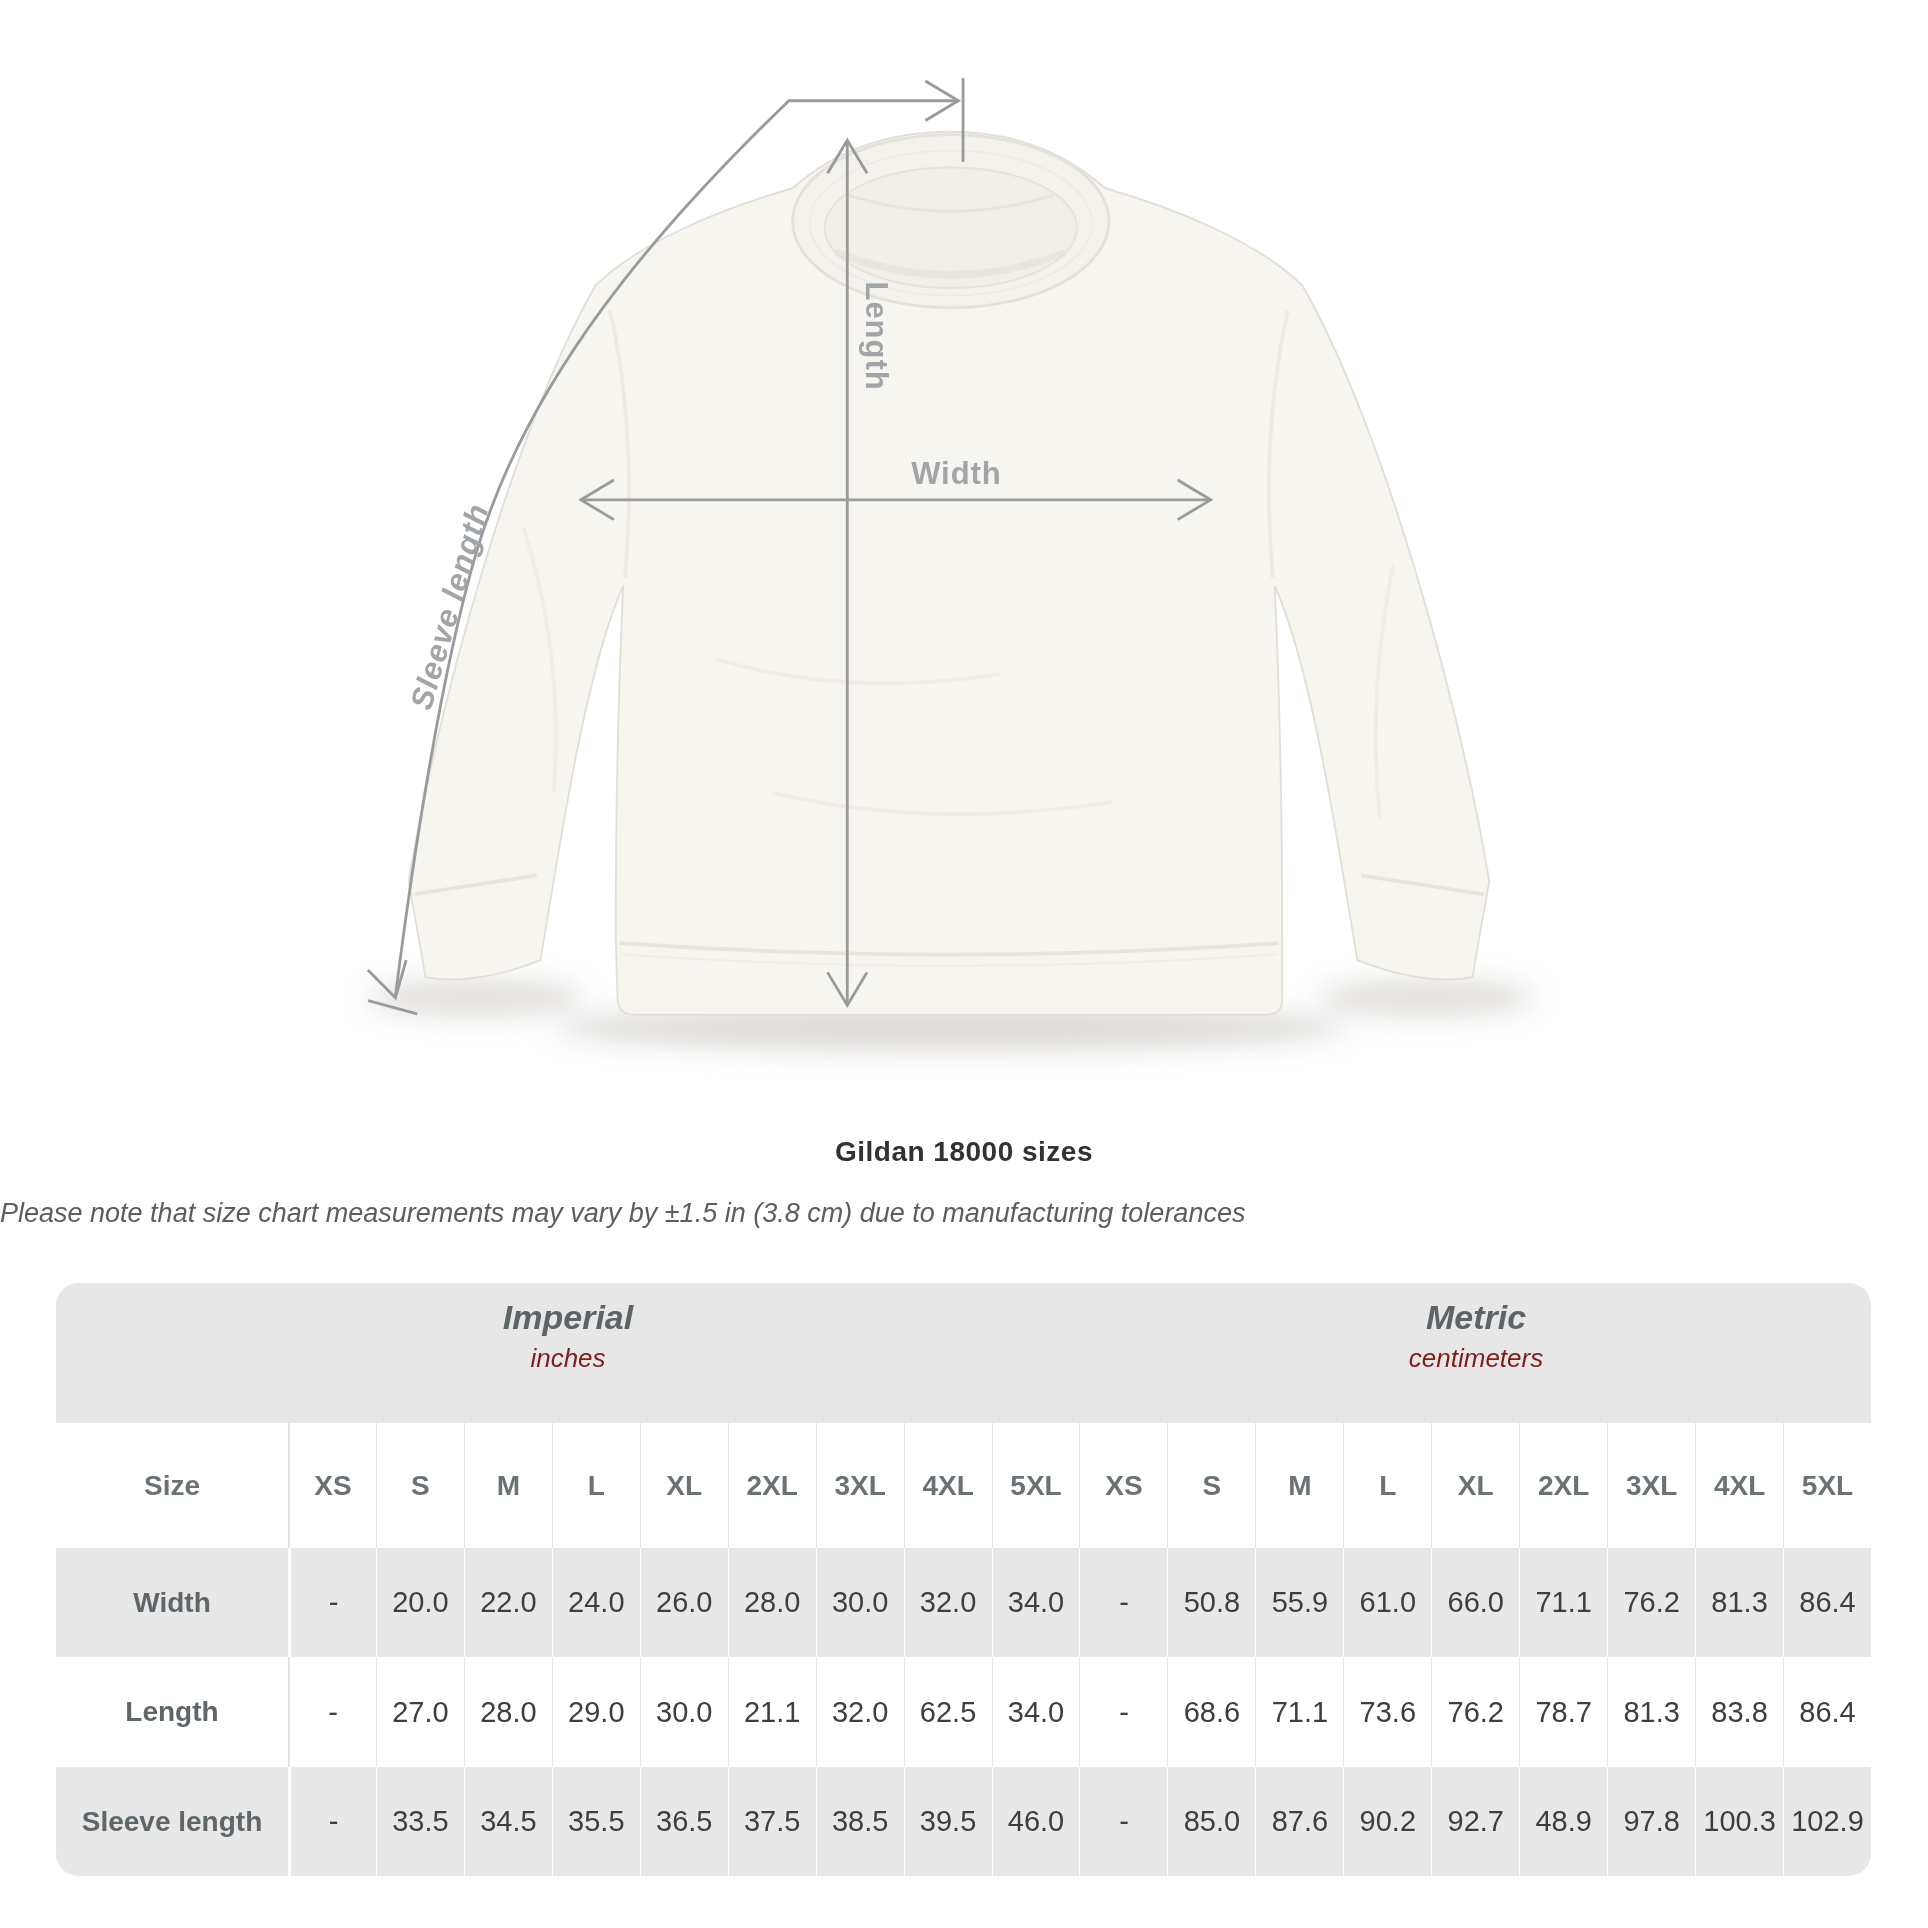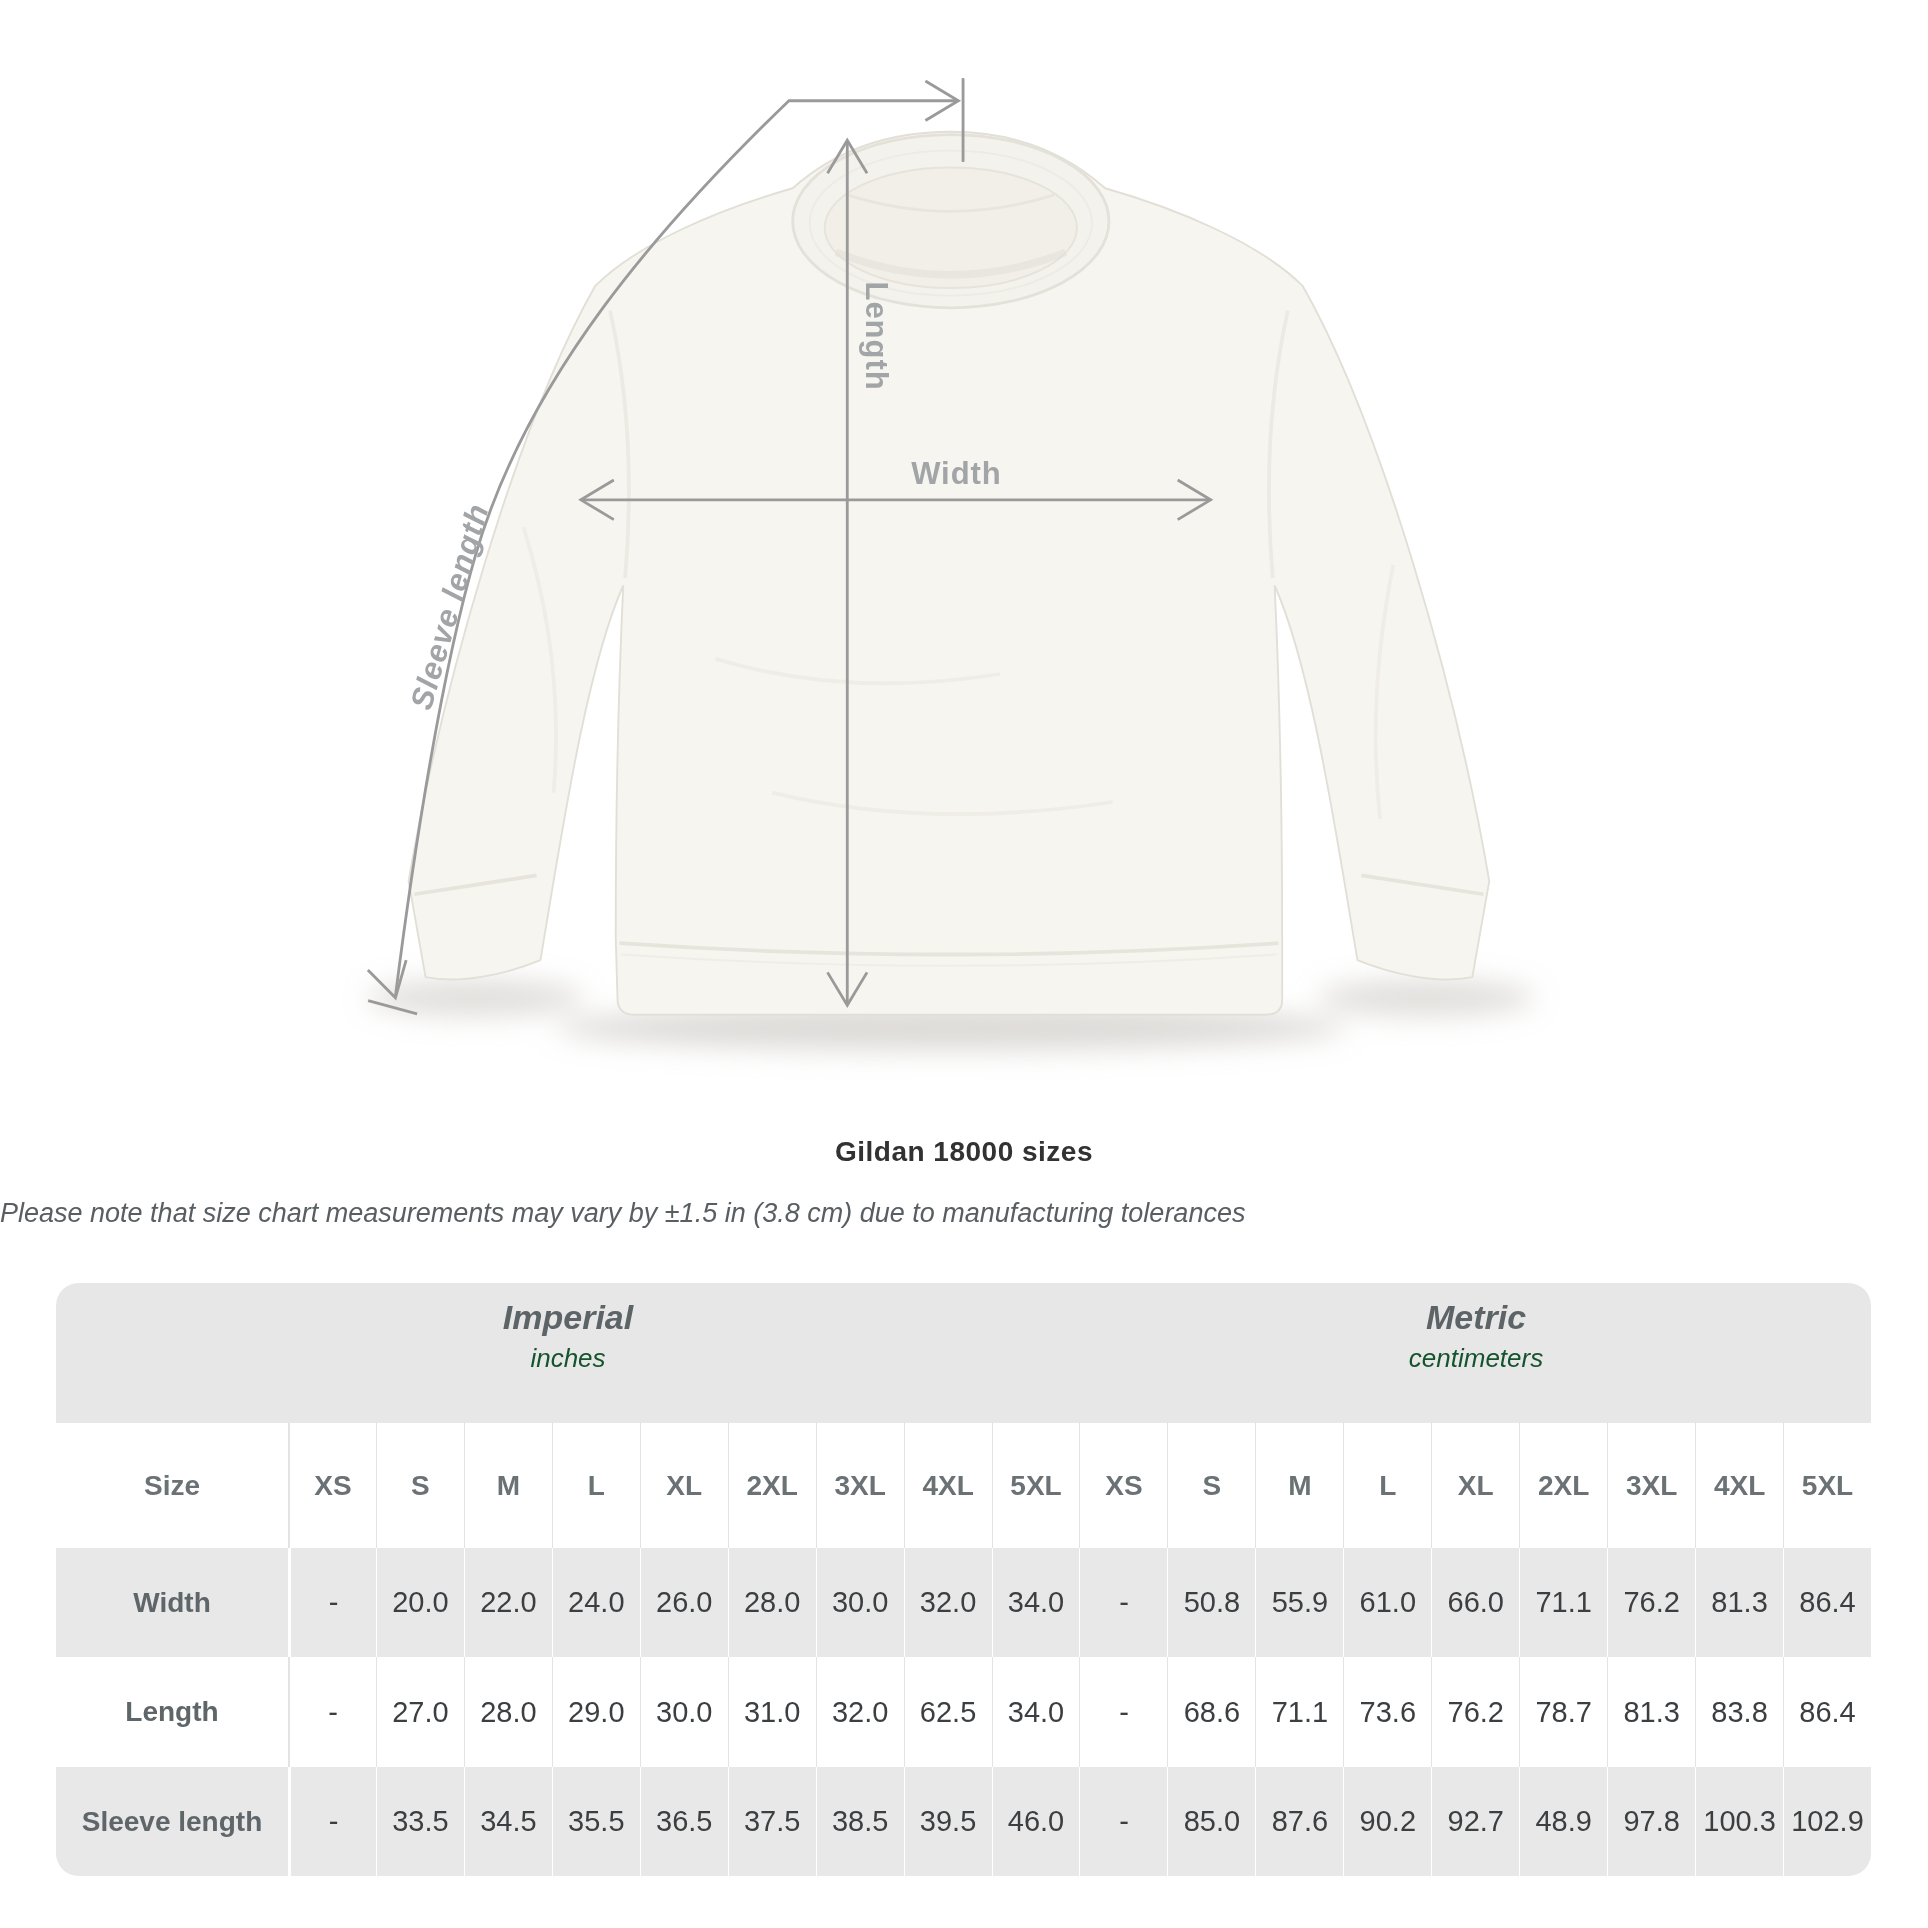--- a/index.html
+++ b/index.html
@@ -22,21 +22,21 @@
   .size-table{
     position:absolute;left:56px;top:1283px;width:1815px;
   }
   .band{
     height:140px;background:#e8e7e7;border-radius:22.6px 22.6px 0 0;position:relative;
   }
   .band .group{position:absolute;top:13px;text-align:center;}
   .band .group.imperial{left:0;width:1024px;}
   .band .group.metric{left:1024px;width:792px;}
   .band .gname{font-size:34px;font-weight:bold;font-style:italic;color:#5d6467;line-height:43px;}
-  .band .gunit{font-size:26px;font-style:italic;color:#14532d;line-height:38px;}
+  .band .gunit{font-size:26px;font-style:italic;color:#7f1d1d;line-height:38px;}
   .trow{display:grid;grid-template-columns:232px repeat(18,1fr);}
   .trow .cell{
     display:flex;align-items:center;justify-content:center;
     font-size:29px;color:#3c3f41;
   }
   .trow .rlabel{font-weight:bold;color:#5f666a;font-size:28px;}
   .trow.sizehead{height:125px;background:#ffffff;text-align:center;}
   .trow.sizehead .cell{font-weight:bold;color:#6b7276;font-size:28px;}
   .trow.sizehead .cell + .cell{border-left:0.9px solid #e3e3e3;}
   .trow.sizehead .cell:nth-child(2){border-left:2.8px solid #e3e3e3;}
@@ -193,21 +193,21 @@
       <div class="cell">86.4</div>
     </div>
 
     <div class="trow whiterow">
       <div class="cell rlabel">Length</div>
       <div class="cell">-</div>
       <div class="cell">27.0</div>
       <div class="cell">28.0</div>
       <div class="cell">29.0</div>
       <div class="cell">30.0</div>
-      <div class="cell">31.0</div>
+      <div class="cell">21.1</div>
       <div class="cell">32.0</div>
       <div class="cell">62.5</div>
       <div class="cell">34.0</div>
       <div class="cell">-</div>
       <div class="cell">68.6</div>
       <div class="cell">71.1</div>
       <div class="cell">73.6</div>
       <div class="cell">76.2</div>
       <div class="cell">78.7</div>
       <div class="cell">81.3</div>

